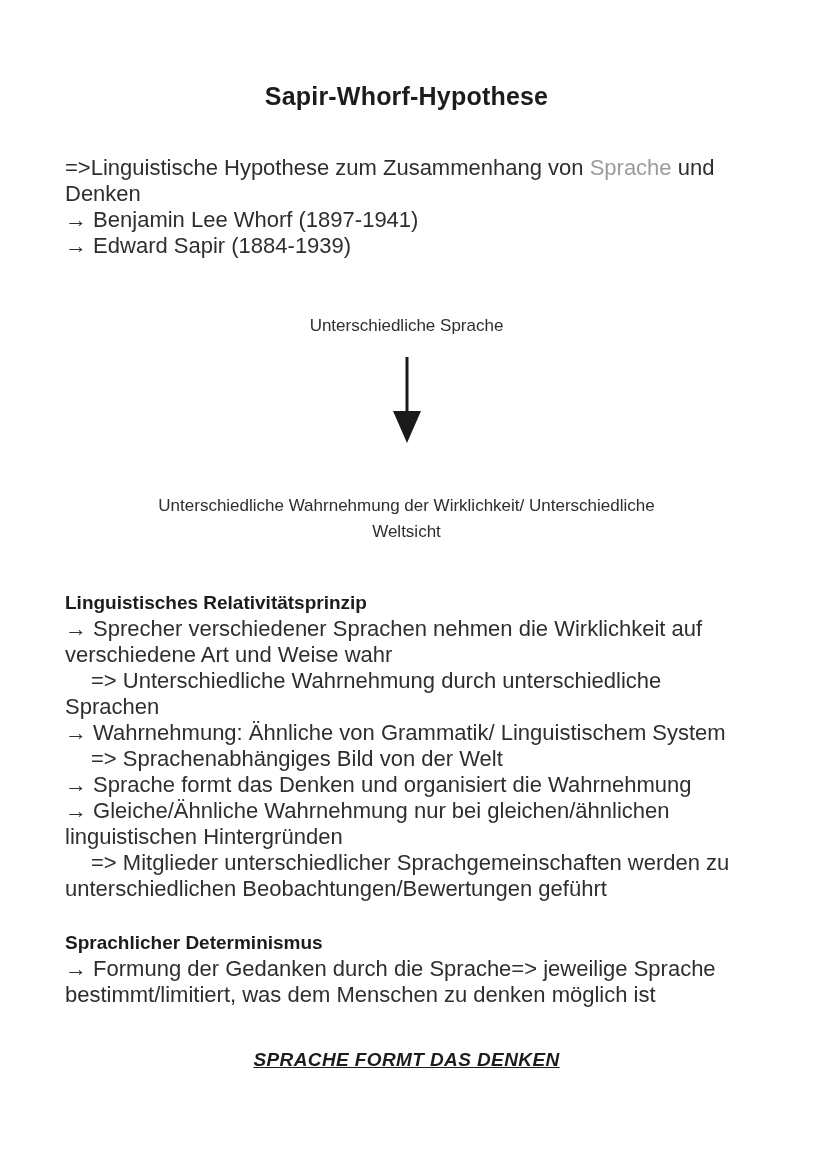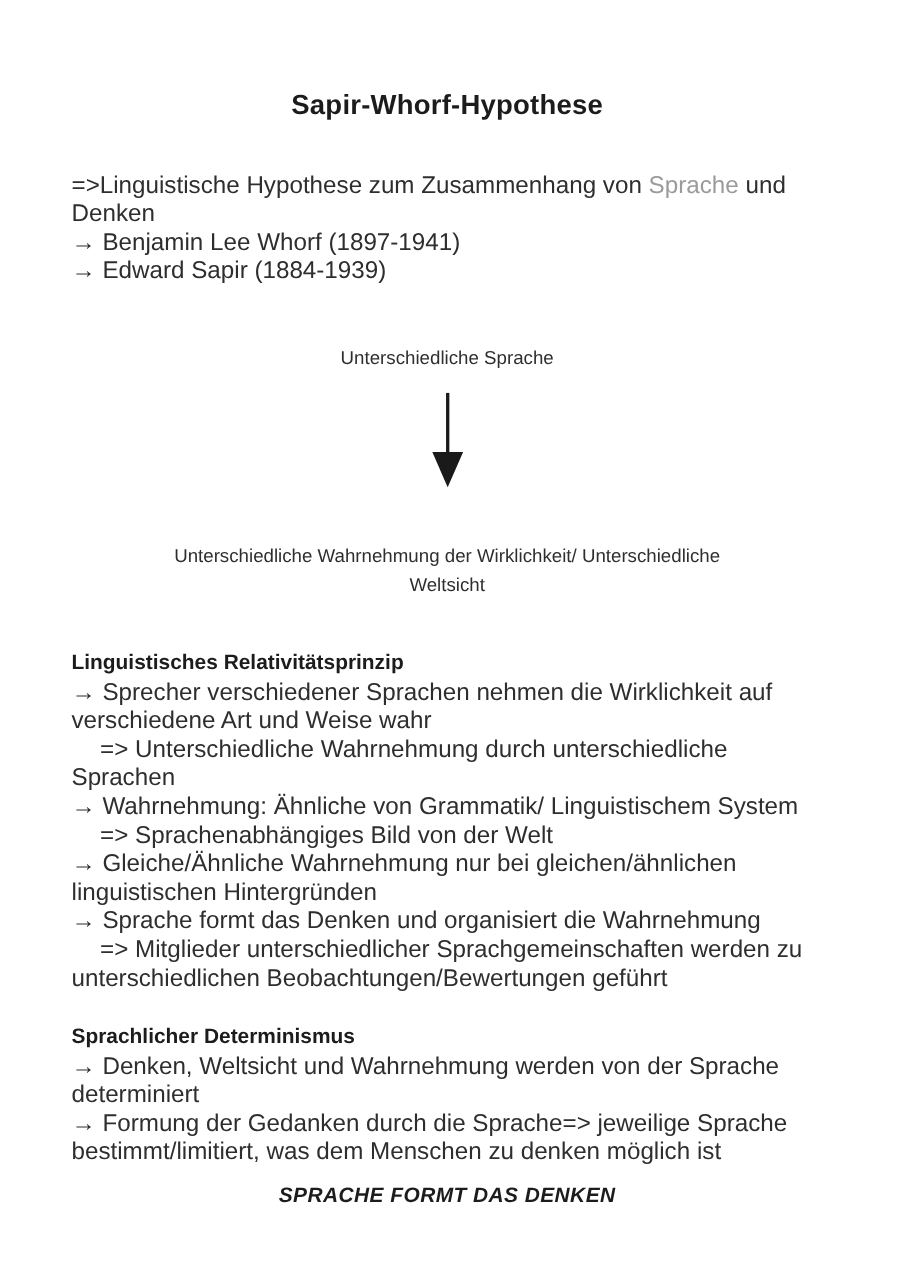--- a/index.html
+++ b/index.html
@@ -52,29 +52,30 @@
   .section-heading{
     margin:0;
     font-size:19px;
     line-height:26px;
     font-weight:700;
     color:var(--heading);
   }
   .line{margin:0;}
   .line.indent{text-indent:26px;}
   .conclusion{
-    margin-top:16px;
+    margin-top:40px;
     text-align:center;
     font-size:19px;
     line-height:24px;
     font-weight:700;
     font-style:italic;
     letter-spacing:.4px;
     color:var(--heading);
     white-space:pre-wrap;
+    text-decoration:underline;
   }
 </style>
 </head>
 <body>
 
 <div class="page">
 
   <h1 class="doc-title">Sapir-Whorf-Hypothese</h1>
 
   <p class="body-text"><span>=&gt;Linguistische Hypothese zum Zusammenhang von </span><span class="muted">Sprache</span><span> und
@@ -94,30 +95,28 @@
 Weltsicht</p>
   </div>
 
   <div class="section-1">
     <h2 class="section-heading">Linguistisches Relativitätsprinzip</h2>
     <p class="body-text line">→ Sprecher verschiedener Sprachen nehmen die Wirklichkeit auf
 verschiedene Art und Weise wahr</p>
     <p class="body-text line indent">=&gt; Unterschiedliche Wahrnehmung durch unterschiedliche Sprachen</p>
     <p class="body-text line">→ Wahrnehmung: Ähnliche von Grammatik/ Linguistischem System</p>
     <p class="body-text line indent">=&gt; Sprachenabhängiges Bild von der Welt</p>
+    <p class="body-text line">→ Sprache formt das Denken und organisiert die Wahrnehmung</p>
     <p class="body-text line">→ Gleiche/Ähnliche Wahrnehmung nur bei gleichen/ähnlichen
 linguistischen Hintergründen</p>
-    <p class="body-text line">→ Sprache formt das Denken und organisiert die Wahrnehmung</p>
     <p class="body-text line indent">=&gt; Mitglieder unterschiedlicher Sprachgemeinschaften werden zu
 unterschiedlichen Beobachtungen/Bewertungen geführt</p>
   </div>
 
   <div class="section-2">
     <h2 class="section-heading">Sprachlicher Determinismus</h2>
-    <p class="body-text line">→ Denken, Weltsicht und Wahrnehmung werden von der Sprache
-determiniert</p>
     <p class="body-text line">→ Formung der Gedanken durch die Sprache=&gt; jeweilige Sprache
 bestimmt/limitiert, was dem Menschen zu denken möglich ist</p>
   </div>
 
   <p class="conclusion">SPRACHE FORMT DAS DENKEN</p>
 
 </div>
 
 </body></html>

